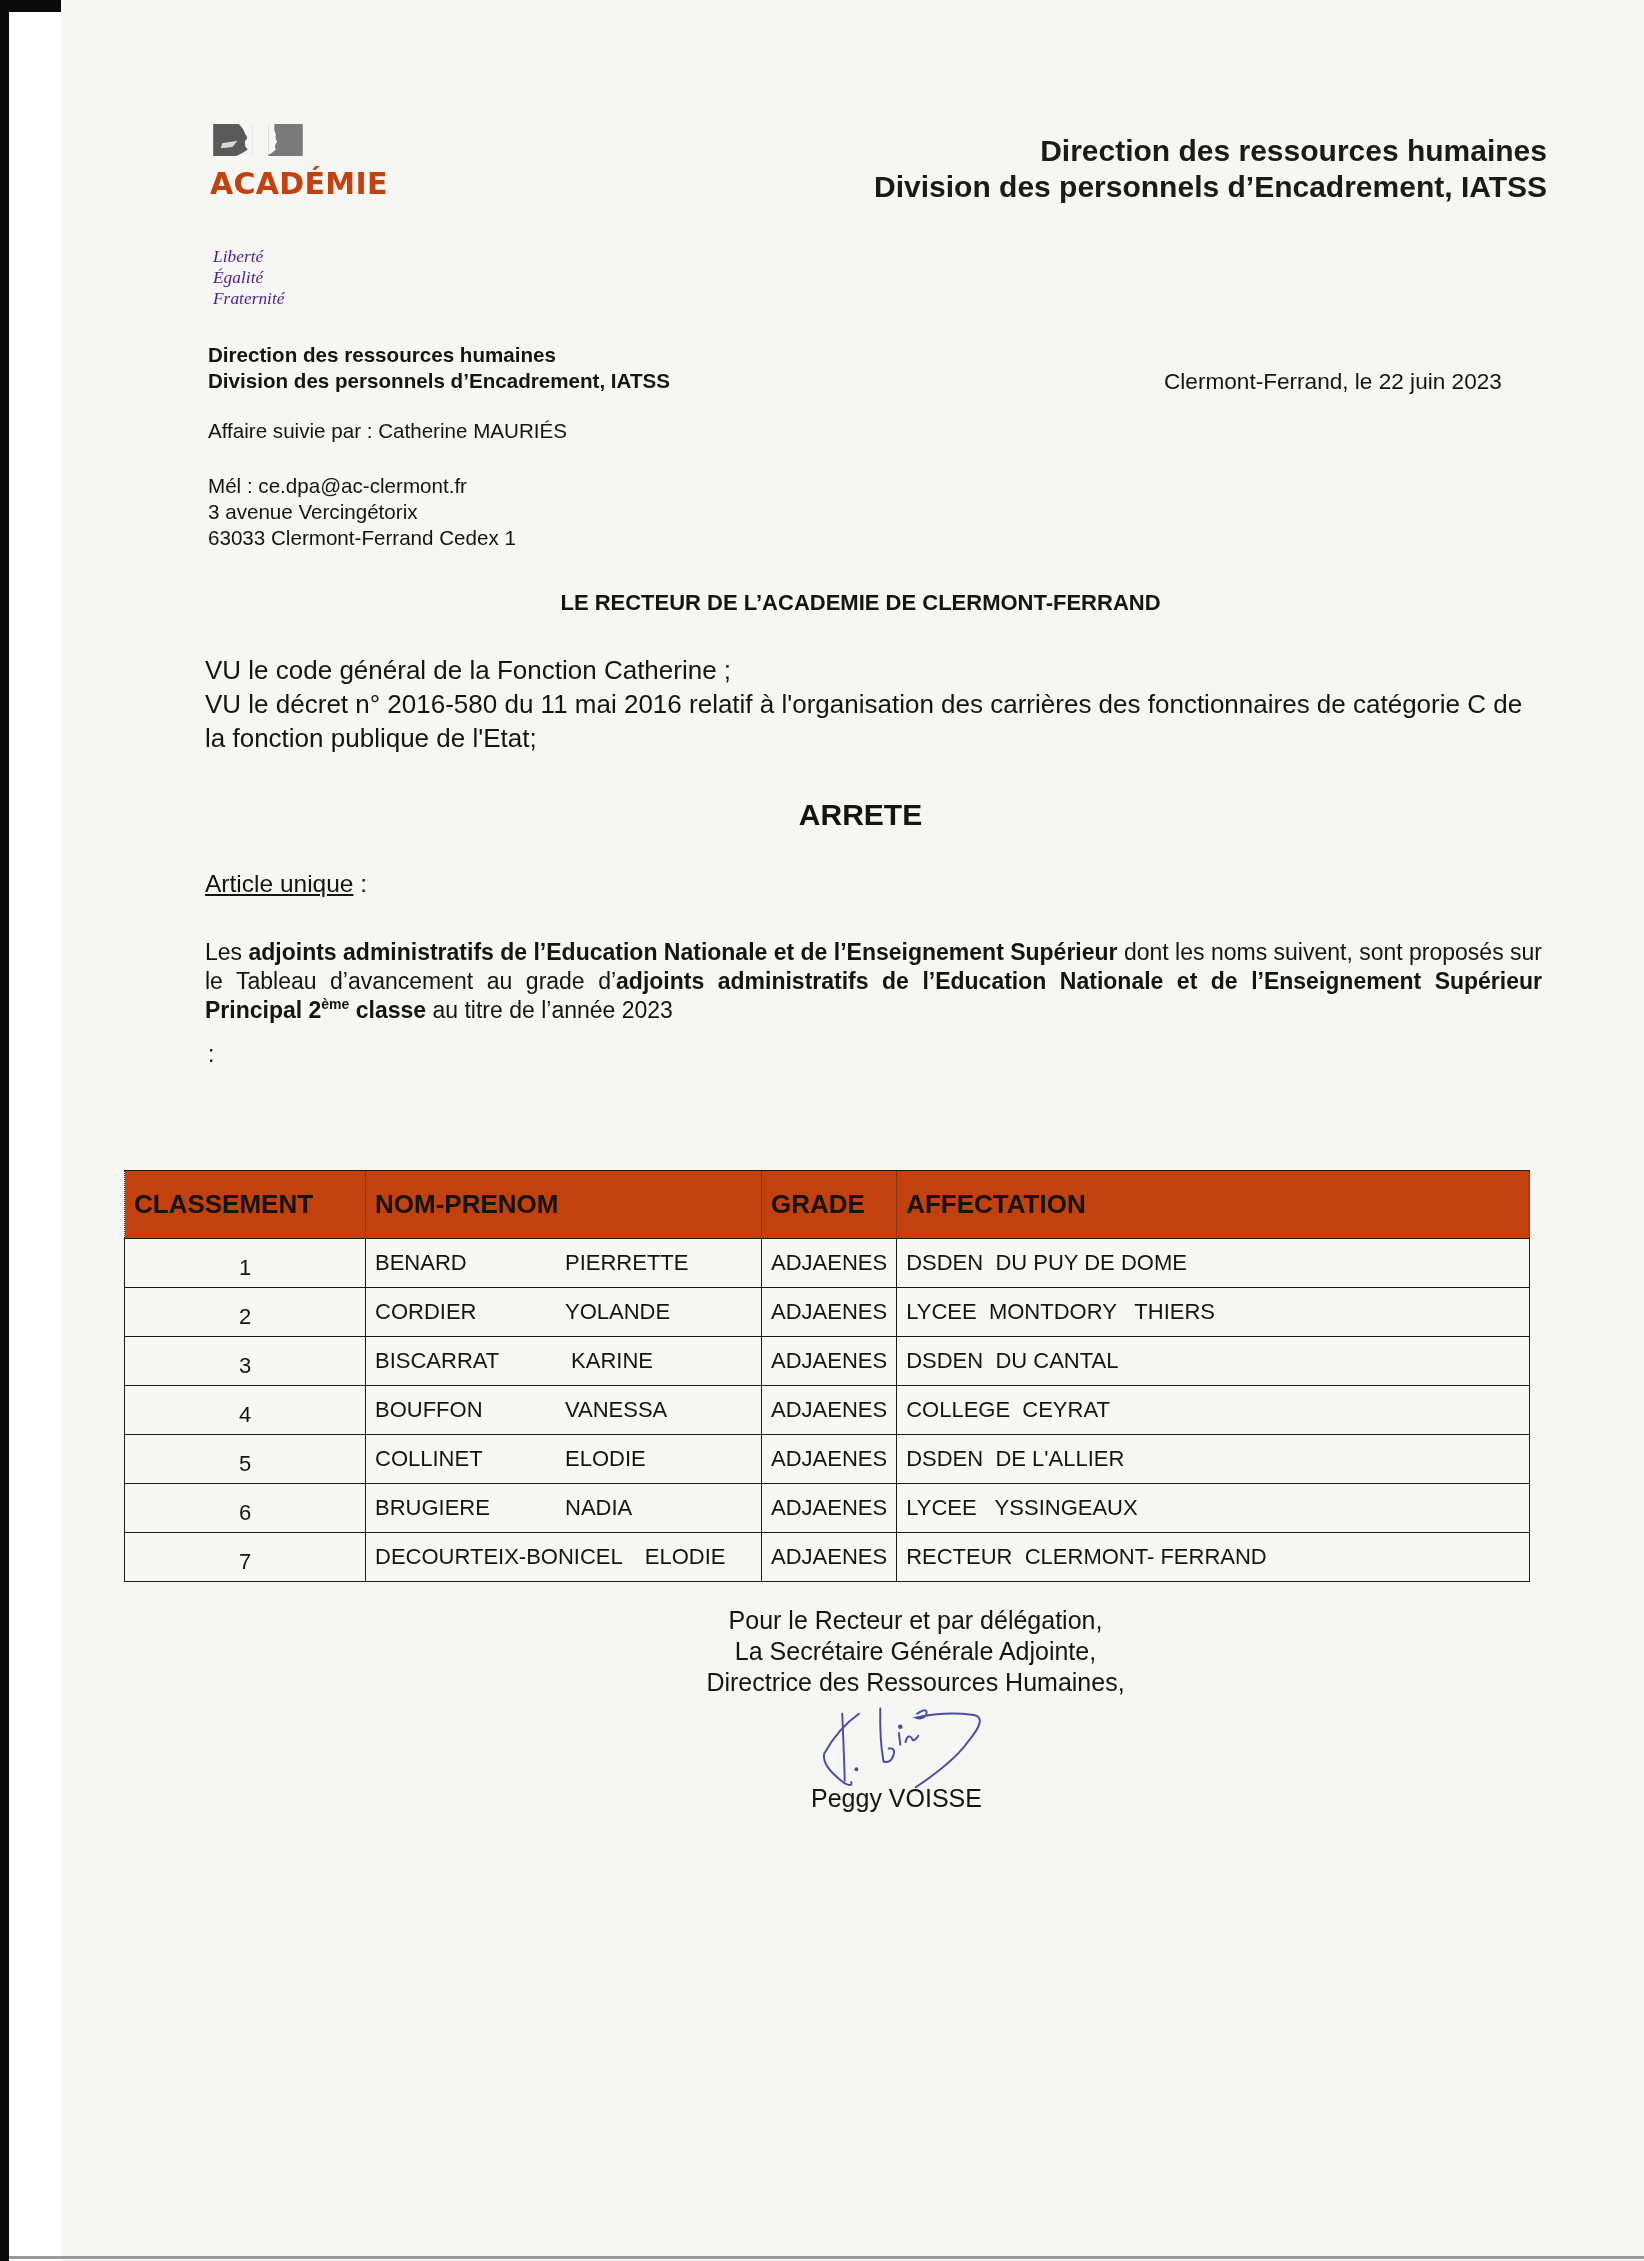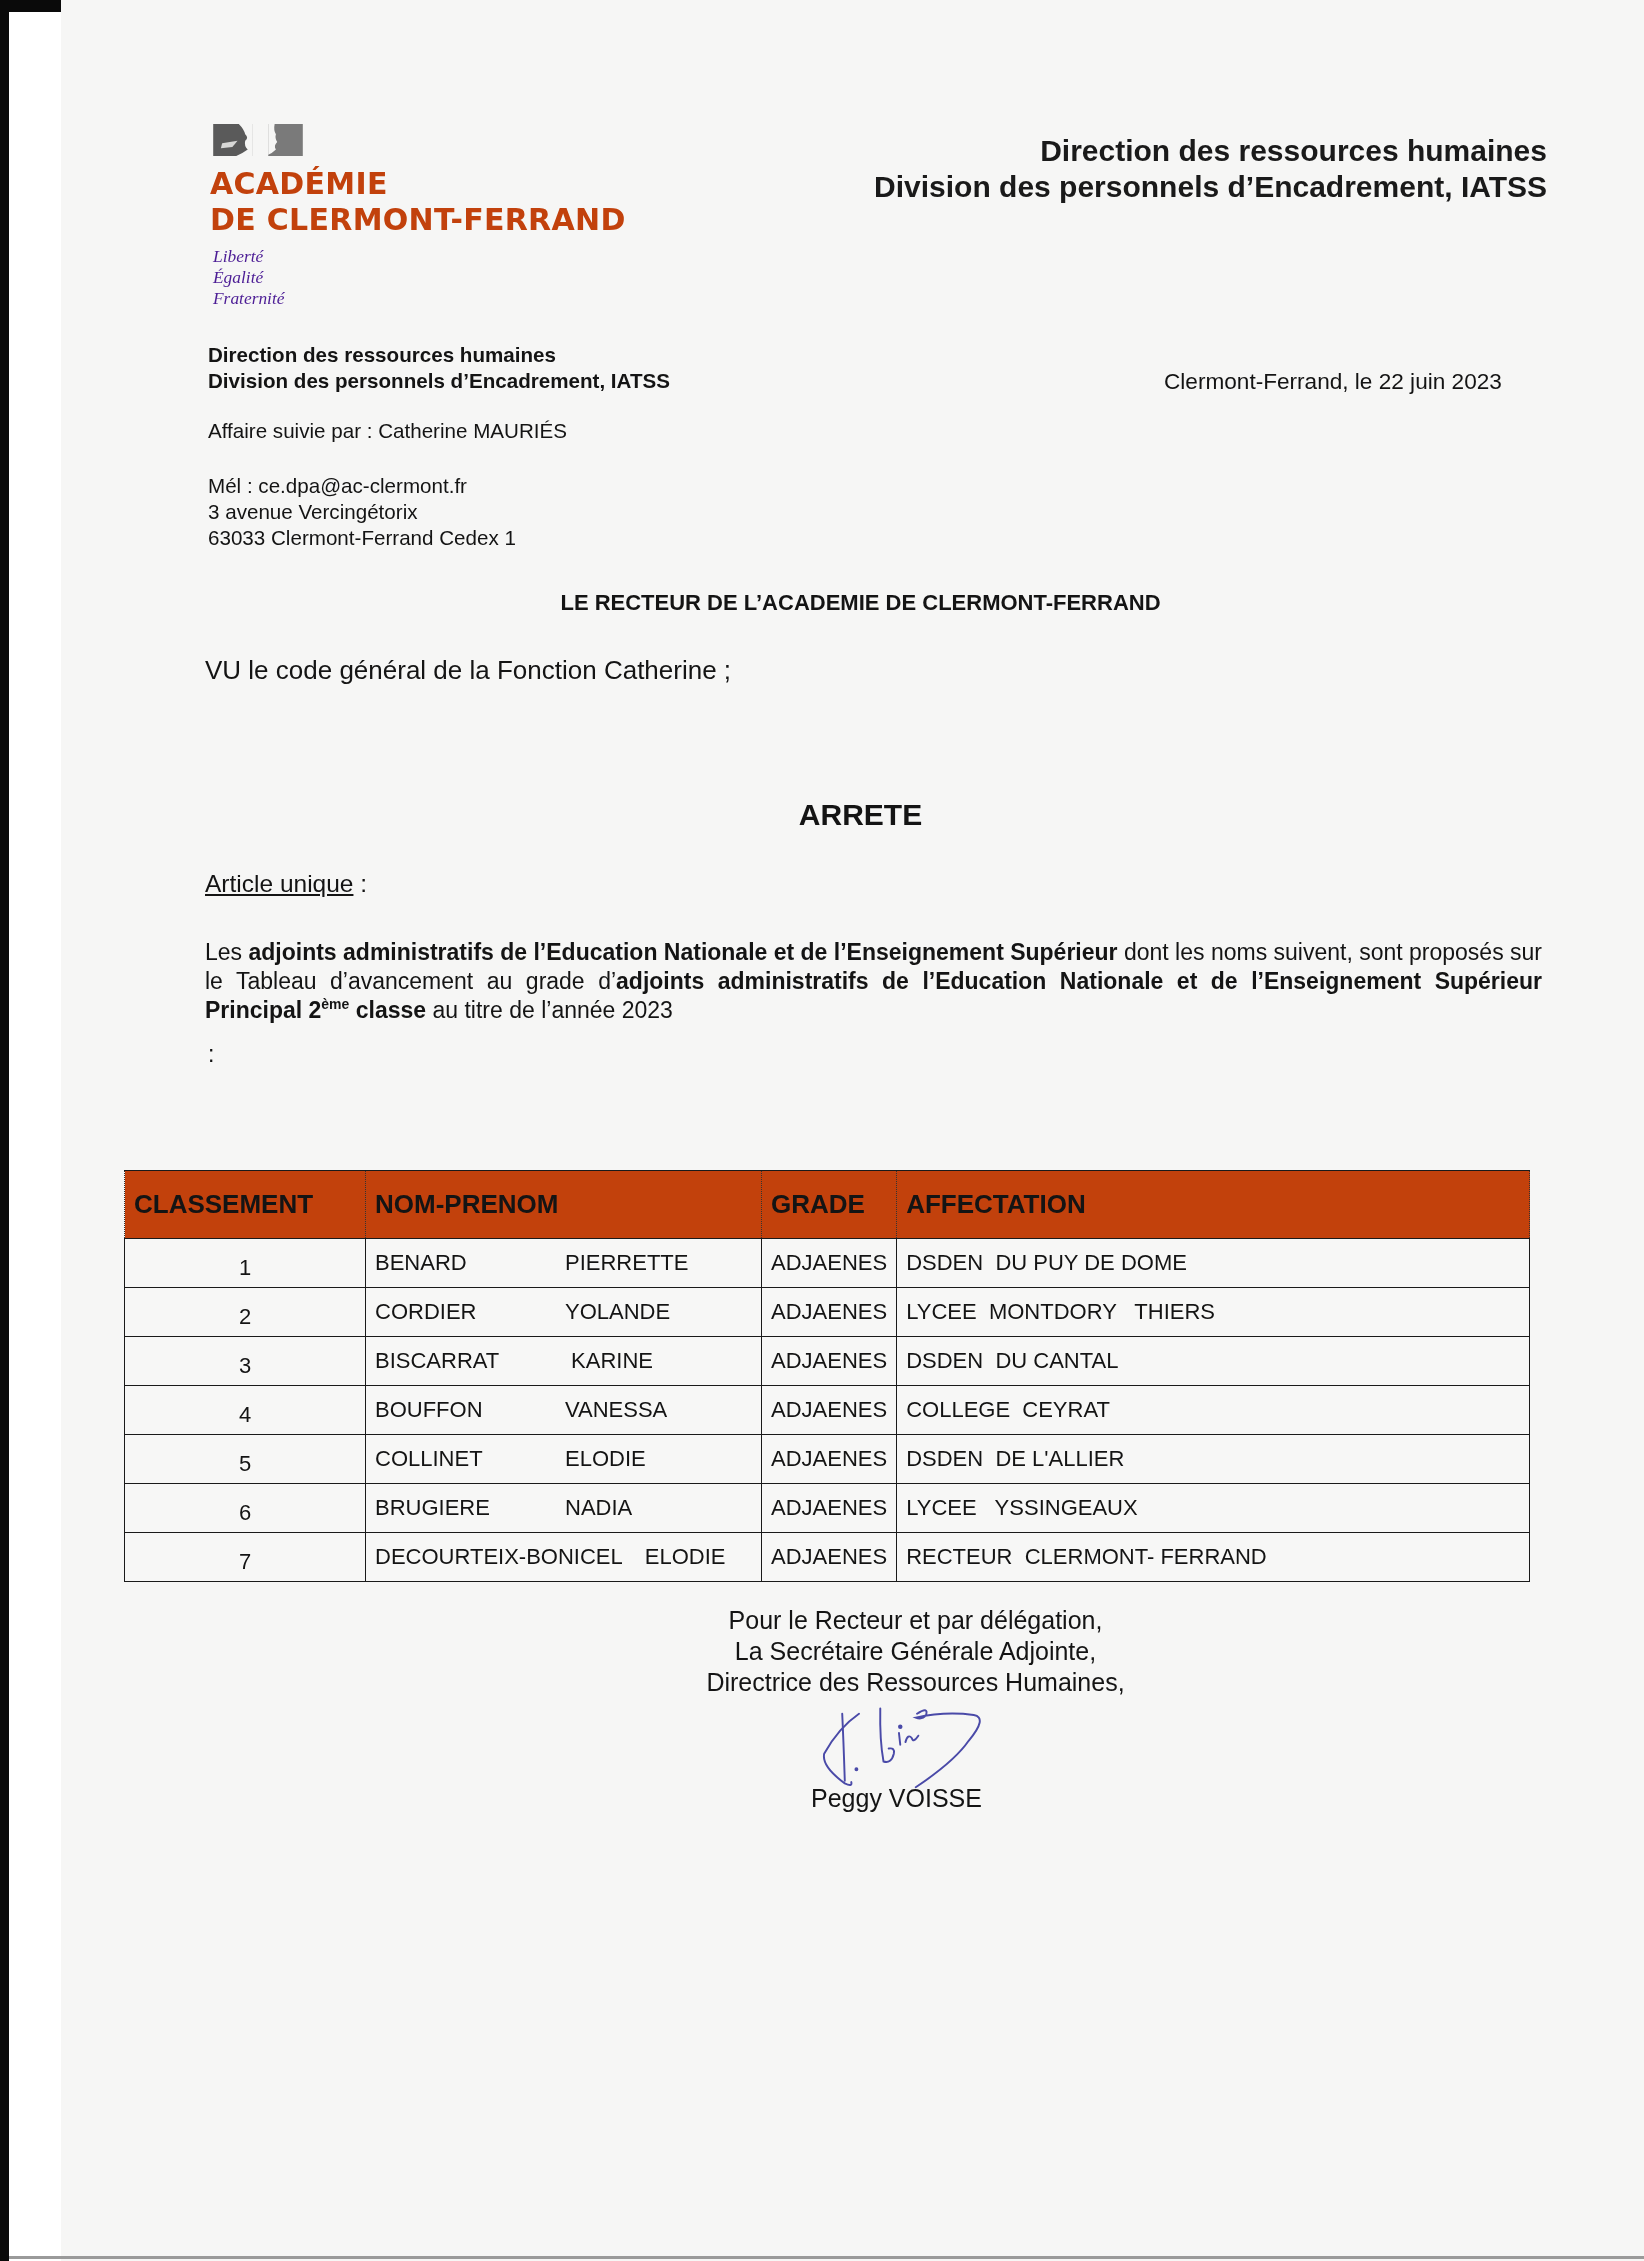--- a/index.html
+++ b/index.html
@@ -62,21 +62,20 @@
   <svg width="90" height="32" viewBox="0 0 140 50">
     <rect x="0" y="0" width="62" height="50" fill="#5a5a5a"></rect>
     <path d="M40 0 Q48 8 50 16 Q56 22 50 26 Q48 34 54 40 Q46 46 36 50 L62 50 L62 0 Z" fill="#f6f6f5"></path>
     <path d="M14 30 L38 26 L30 36 L12 38 Z" fill="#f6f6f5" opacity="0.8"></path>
     <rect x="86" y="0" width="54" height="50" fill="#7a7a7a"></rect>
     <path d="M86 0 L96 0 Q94 10 98 16 Q96 22 100 28 Q94 34 98 40 Q92 46 86 48 Z" fill="#f6f6f5"></path>
   </svg>
 </div>
 <div class="abs acad-name">
   <div>ACADÉMIE</div>
-  <div>DE CLERMONT-FERRAND</div>
 </div>
 <div class="abs devise">
   <div>Liberté</div>
   <div>Égalité</div>
   <div>Fraternité</div>
 </div>
 
 <div class="abs hdr-right">
   <div>Direction des ressources humaines</div>
   <div>Division des personnels d’Encadrement, IATSS</div>
@@ -90,20 +89,21 @@
 <div class="abs affaire">Affaire suivie par : Catherine MAURIÉS</div>
 <div class="abs contact">
   <div>Mél : ce.dpa@ac-clermont.fr</div>
   <div>3 avenue Vercingétorix</div>
   <div>63033 Clermont-Ferrand Cedex 1</div>
 </div>
 
 <div class="abs recteur">LE RECTEUR DE L’ACADEMIE DE CLERMONT-FERRAND</div>
 <div class="abs vu">
   <div>VU le code général de la Fonction Catherine ;</div>
+  <div>VU le décret n° 2016-580 du 11 mai 2016 relatif à l'organisation des carrières des fonctionnaires de catégorie C de la fonction publique de l'Etat;</div>
 </div>
 <div class="abs arrete">ARRETE</div>
 <div class="abs article"><span class="u">Article unique</span><span> :</span></div>
 <div class="abs para"><span>Les </span><b>adjoints administratifs de l’Education Nationale et de l’Enseignement Supérieur</b><span> dont les noms suivent, sont proposés sur le Tableau d’avancement au grade d’</span><b>adjoints administratifs de l’Education Nationale et de l’Enseignement Supérieur Principal 2</b><sup><b>ème</b></sup><b> classe</b><span> au titre de l’année 2023</span></div>
 <div class="abs colon">:</div>
 
 <table class="abs tbl">
   <thead>
     <tr>
       <th class="c1">CLASSEMENT</th>

